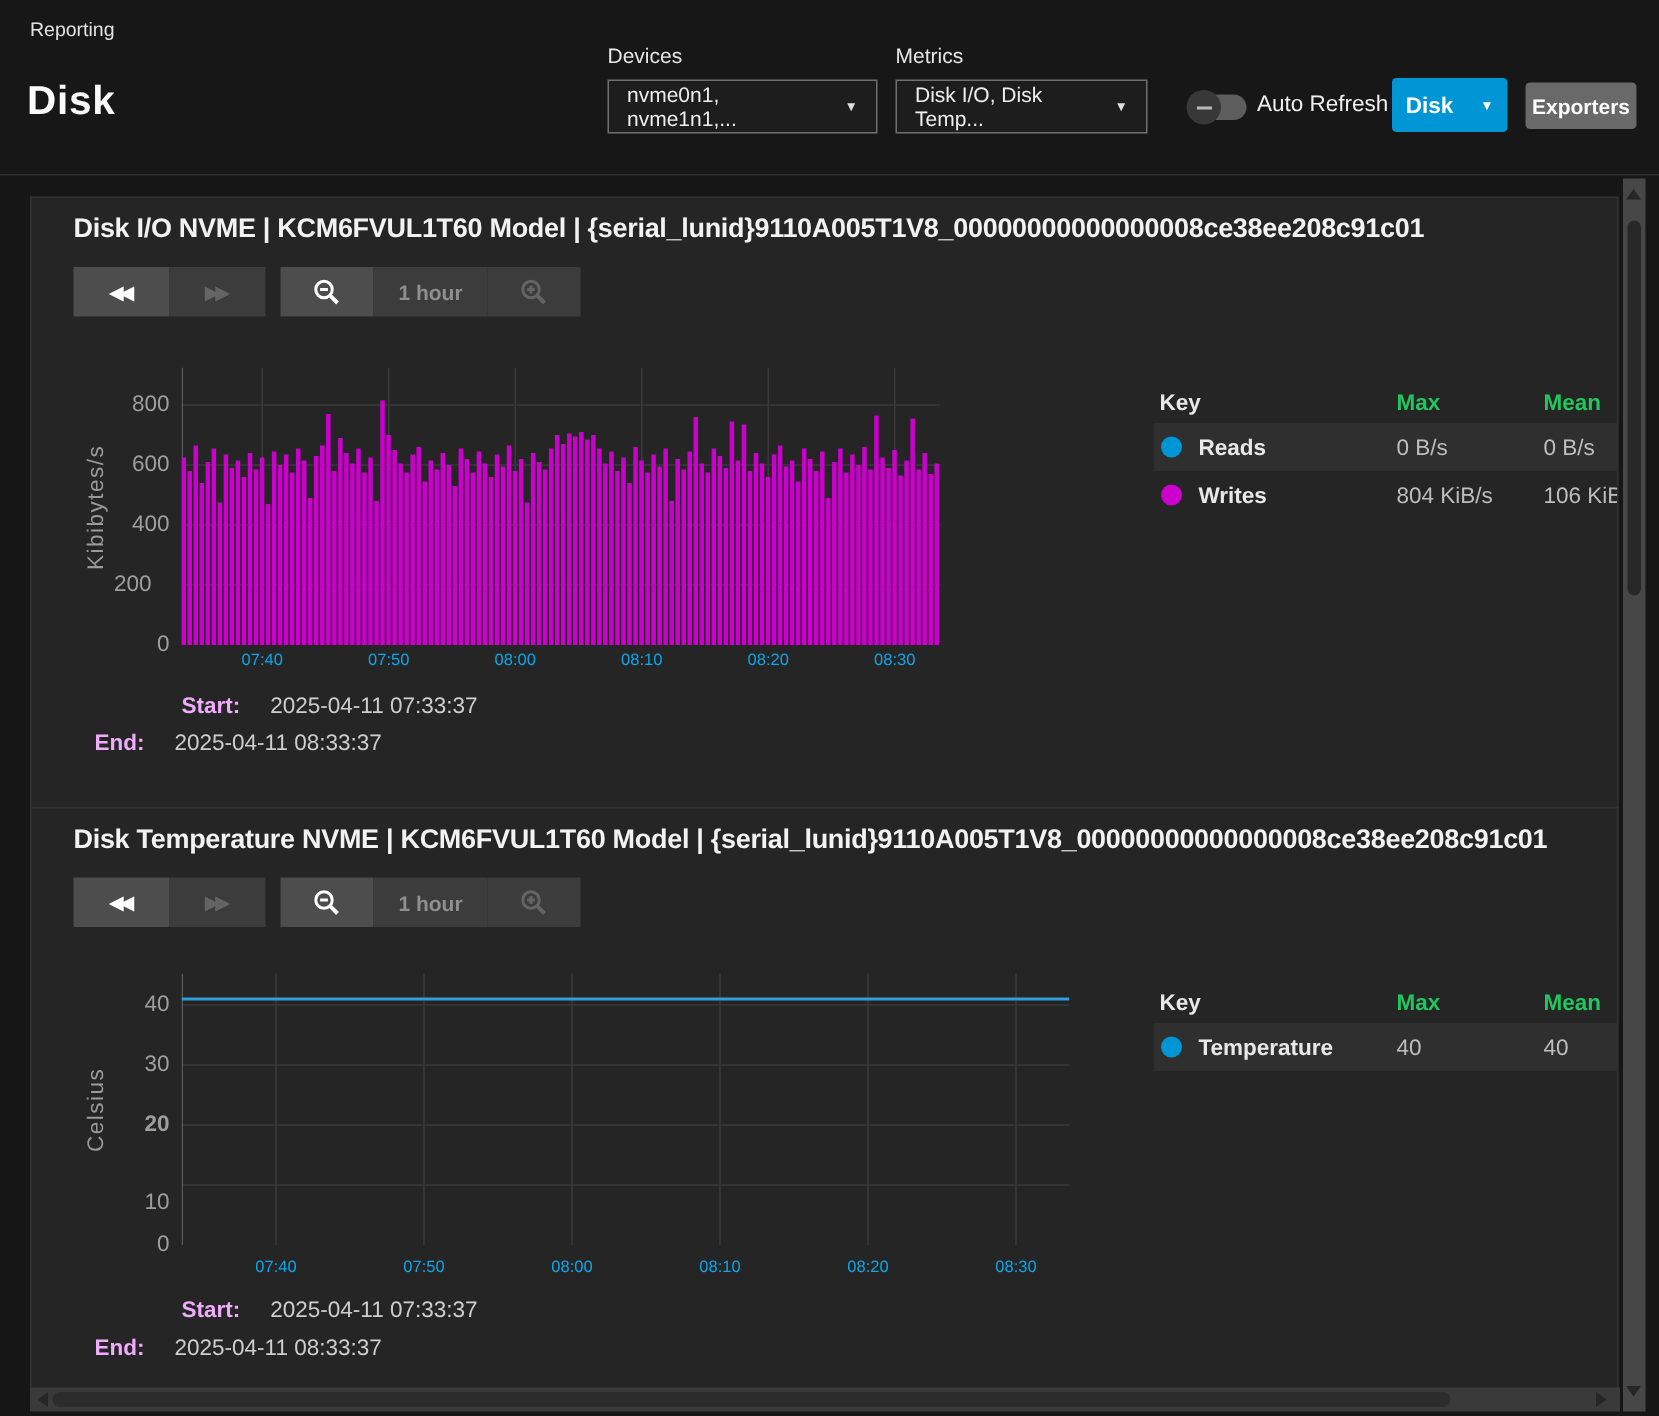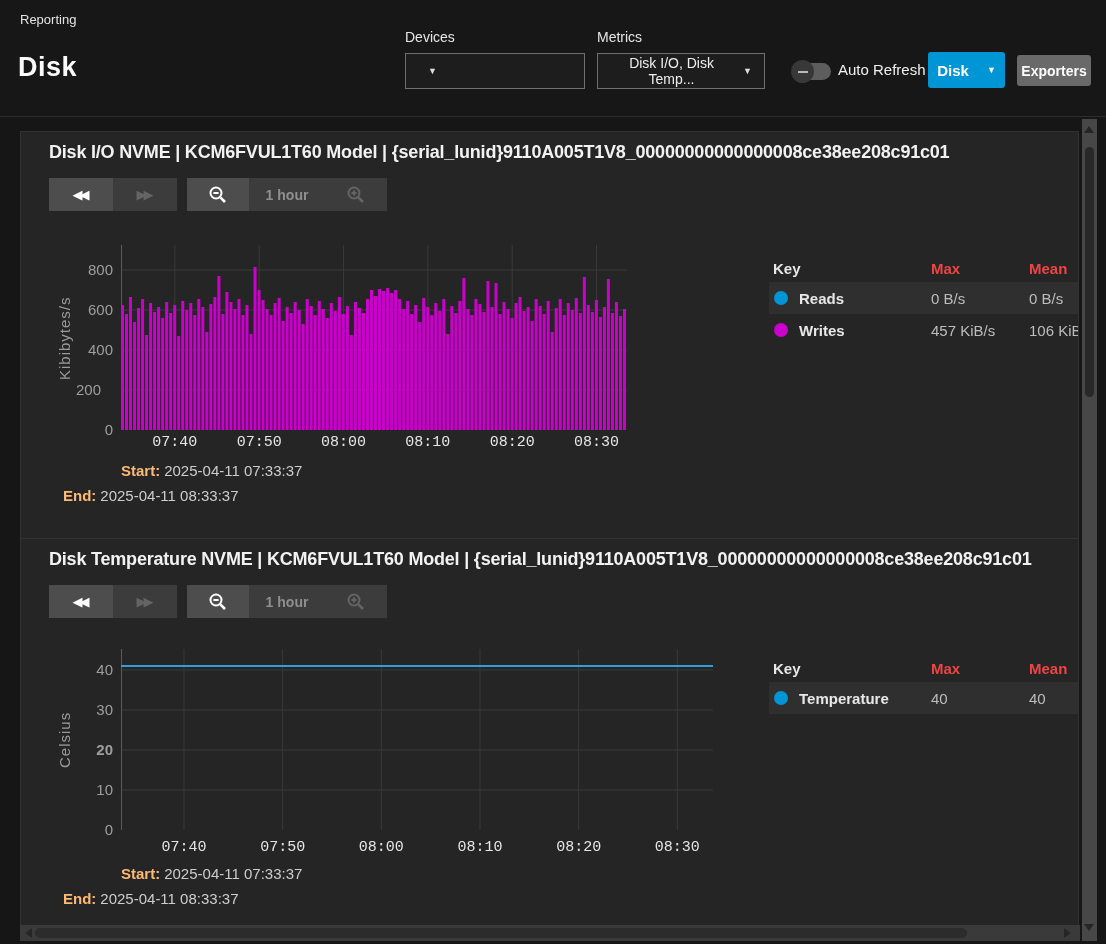--- a/index.html
+++ b/index.html
@@ -46,59 +46,60 @@
   .tb-group { display:flex; }
   .tb-btn { width:64px; height:33px; border:none; display:flex; align-items:center; justify-content:center; cursor:pointer; font-size:13px; letter-spacing:-3px; padding-right:3px; }
   .tb-zbtn { width:62px; height:33px; border:none; display:flex; align-items:center; justify-content:center; cursor:pointer; }
   .tb-on  { background:#4d4d4d; color:#fff; }
   .tb-off { background:#3c3c3c; color:#646464; }
   .tb-range { width:76px; height:33px; background:#3c3c3c; color:#8f8f8f; display:flex; align-items:center; justify-content:center; font-size:14px; font-weight:bold; }
   
   .ylabel { position:absolute; left:34px; width:18px; display:flex; align-items:center; justify-content:center;
             writing-mode:vertical-rl; transform:rotate(180deg); color:#9a9a9a; font-size:15px; letter-spacing:1px; }
   .ytick { position:absolute; width:44px; text-align:right; font-size:15px; color:#9e9e9e; }
-  .xtick { position:absolute; transform:translateX(-50%); font-size:15px; color:#e5e5e5;font-family:Liberation Mono, monospace; }
+  .xtick { position:absolute; transform:translateX(-50%); font-size:11px; color:#0ea5e9; }
   .plot { position:absolute; }
   .meta-row { position:absolute; font-size:15px; color:#cdcdcd; }
-  .meta-row b { color:#fdba74; margin-right:4px; }
+  .meta-row b { color:#f0abfc; margin-right:20px; }
   
   .legend { position:absolute; left:748px; width:340px; }
   .lg-head { display:flex; height:28px; align-items:center; font-weight:bold; font-size:15px; color:#ededed; }
   .lg-row { display:flex; height:32px; align-items:center; font-size:15px; }
   .lg-row.stripe { background:#2f2f2f; }
   .lg-name { width:162px; display:flex; align-items:center; color:#e8e8e8; font-weight:bold; }
   .lg-head .lg-name { padding-left:4px; }
   .lg-max { width:98px; color:#bdbdbd; }
   .lg-mean { width:80px; color:#bdbdbd; }
-  .lg-head .lg-max, .lg-head .lg-mean { color:#ef4444; }
+  .lg-head .lg-max, .lg-head .lg-mean { color:#22c55e; }
   .dot { width:14px; height:14px; border-radius:50%; margin:0 11px 0 5px; flex:none; }
   
   .vscroll { position:absolute; left:1082px; top:119px; width:15px; height:822px; background:#474747; }
   .vscroll .arrow-up { position:absolute; left:2px; top:7px; width:0; height:0; border-left:5.5px solid transparent; border-right:5.5px solid transparent; border-bottom:7px solid #262626; }
   .vscroll .arrow-down { position:absolute; left:2px; bottom:10px; width:0; height:0; border-left:5.5px solid transparent; border-right:5.5px solid transparent; border-top:7px solid #262626; }
   .vscroll .thumb { position:absolute; left:3px; top:28px; width:9px; height:250px; background:#282828; border-radius:5px; }
   .hscroll { position:absolute; left:20px; top:925px; width:1060px; height:16px; background:#3a3a3a; }
   .hscroll .arrow-left { position:absolute; left:5px; top:2.5px; width:0; height:0; border-top:5.5px solid transparent; border-bottom:5.5px solid transparent; border-right:7px solid #262626; }
   .hscroll .arrow-right { position:absolute; right:9px; top:2.5px; width:0; height:0; border-top:5.5px solid transparent; border-bottom:5.5px solid transparent; border-left:7px solid #262626; }
   .hscroll .thumb { position:absolute; left:15px; top:3px; width:932px; height:10px; background:#2c2c2c; border-radius:5px; }
 </style>
 </head>
 <body>
 
 <div class="topbar">
   <div class="breadcrumb">Reporting</div>
   <div class="page-title">Disk</div>
 
   <div class="fld-label" style="left:405px; top:29px;">Devices</div>
   <div class="select" style="left:405px; top:53px; width:180px;">
+    <span>nvme0n1, nvme1n1,...</span>
     <span class="caret">▼</span>
   </div>
 
   <div class="fld-label" style="left:597px; top:29px;">Metrics</div>
-  <div class="select" style="left:597px; top:53px; width:168px;text-align:center;">
+  <div class="select" style="left:597px; top:53px; width:168px;">
     <span>Disk I/O, Disk Temp...</span>
     <span class="caret">▼</span>
   </div>
 
   <div class="toggle">
     <div class="knob">
         <div class="dash"></div>
       </div>
   </div>
   <div class="toggle-label">Auto Refresh</div>
@@ -296,21 +297,21 @@
         <div class="lg-max">Max</div>
         <div class="lg-mean">Mean</div>
       </div>
       <div class="lg-row stripe">
         <div class="lg-name"><div class="dot" style="background: rgb(0, 149, 213);"></div>Reads</div>
         <div class="lg-max">0 B/s</div>
         <div class="lg-mean">0 B/s</div>
       </div>
       <div class="lg-row">
         <div class="lg-name"><div class="dot" style="background: rgb(204, 0, 204);"></div>Writes</div>
-        <div class="lg-max">457 KiB/s</div>
+        <div class="lg-max">804 KiB/s</div>
         <div class="lg-mean">106 KiB/s</div>
       </div>
     </div>
 <div class="ytick" style="left: 48px; top: 289px;">0</div>
     <div class="ytick" style="left: 36px; top: 249px;">200</div>
     <div class="ytick" style="left: 48px; top: 209px;">400</div>
     <div class="ytick" style="left: 48px; top: 169px;">600</div>
     <div class="ytick" style="left: 48px; top: 129px;">800</div>
     <div class="xtick" style="left: 153.833px; top: 302px;">07:40</div>
     <div class="xtick" style="left: 238.166px; top: 302px;">07:50</div>
@@ -377,21 +378,21 @@
         <div class="lg-max">Max</div>
         <div class="lg-mean">Mean</div>
       </div>
       <div class="lg-row stripe">
         <div class="lg-name"><div class="dot" style="background: rgb(0, 149, 213);"></div>Temperature</div>
         <div class="lg-max">40</div>
         <div class="lg-mean">40</div>
       </div>
     </div>
 <div class="ytick" style="left: 48px; top: 282px;">0</div>
-    <div class="ytick" style="left: 48px; top: 242px;">10</div>
+    <div class="ytick" style="left: 48px; top: 254px;">10</div>
     <div class="ytick" style="left: 48px; top: 202px; font-weight: bold;">20</div>
     <div class="ytick" style="left: 48px; top: 162px;">30</div>
     <div class="ytick" style="left: 48px; top: 122px;">40</div>
     <div class="xtick" style="left: 162.982px; top: 300px;">07:40</div>
     <div class="xtick" style="left: 261.649px; top: 300px;">07:50</div>
     <div class="xtick" style="left: 360.316px; top: 300px;">08:00</div>
     <div class="xtick" style="left: 458.982px; top: 300px;">08:10</div>
     <div class="xtick" style="left: 557.649px; top: 300px;">08:20</div>
     <div class="xtick" style="left: 656.316px; top: 300px;">08:30</div>
   </div>

